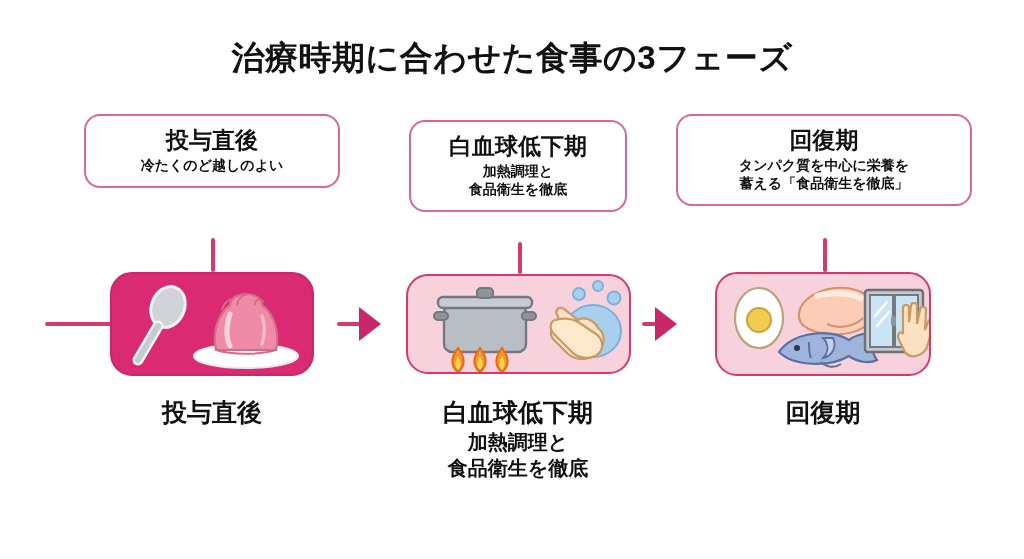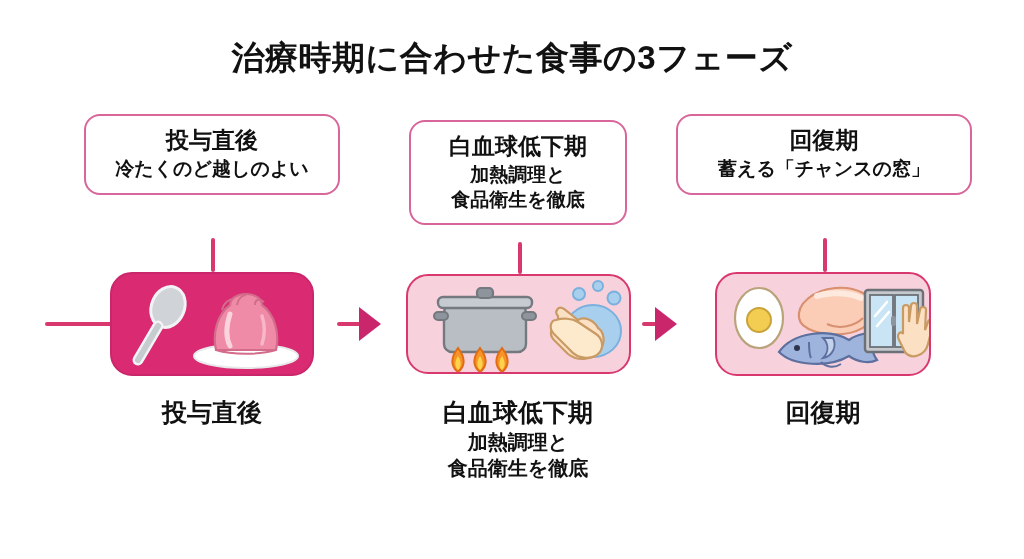--- a/index.html
+++ b/index.html
@@ -69,21 +69,21 @@
     line-height: 1.28;
   }
   .card .ct {
     font-size: 23px;
     font-weight: 700;
     display: block;
     margin-bottom: 2px;
     white-space: nowrap;
   }
   .card .cs {
-    font-size: 19px;
+    font-size: 14px;
     font-weight: 700;
     display: block;
     white-space: nowrap;
   }
 
   
   .phasebox {
     position: absolute;
     border-radius: 22px;
     overflow: hidden;
@@ -211,21 +211,22 @@
   </div>
 
   <div class="caption" style="left:398px; top:396px; width:240px;">
     <span class="bt">白血球低下期</span>
     <span class="bs">加熱調理と</span>
     <span class="bs">食品衛生を徹底</span>
   </div>
 
   <div class="card" style="left:676px; top:114px; width:296px;">
     <span class="ct">回復期</span>
-    <span class="cs">蓄える「チャンスの窓」</span>
+    <span class="cs">タンパク質を中心に栄養を</span>
+    <span class="cs">蓄える「食品衛生を徹底」</span>
   </div>
 
   <div class="phasebox light" style="left:715px; top:272px; width:216px; height:104px;">
     <svg width="216" height="104" viewBox="0 0 216 104">
 
       <g>
         <ellipse cx="42" cy="44" rx="24" ry="30" fill="#ffffff" stroke="#b9a37a" stroke-width="2.2"></ellipse>
         <circle cx="42" cy="46" r="12" fill="#f2cd52" stroke="#c9a33a" stroke-width="2"></circle>
       </g>
 

